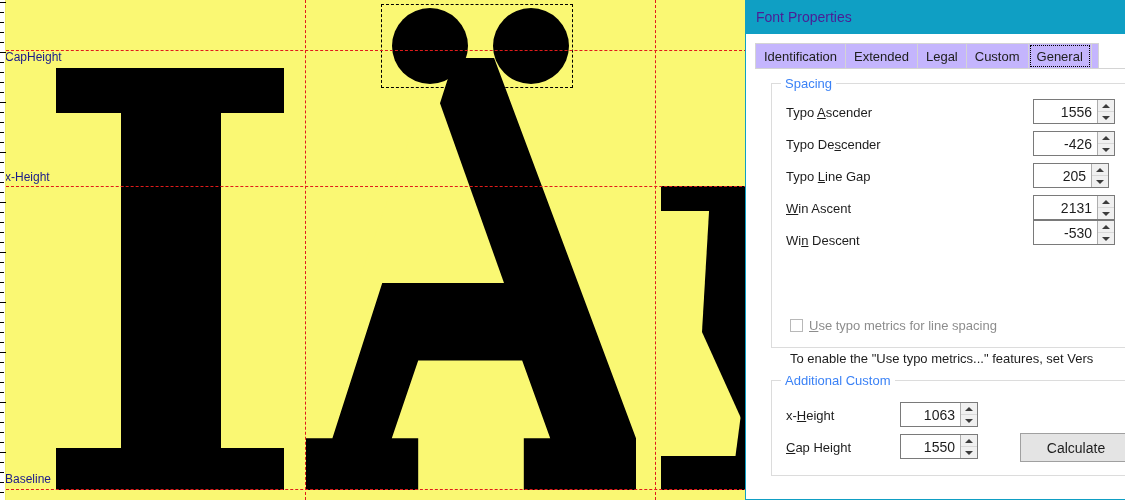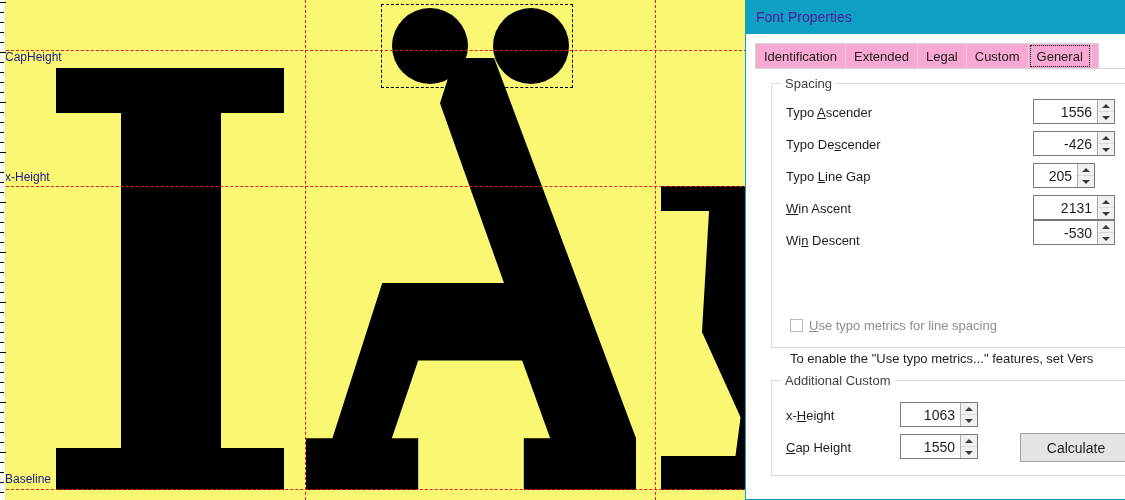--- a/index.html
+++ b/index.html
@@ -110,21 +110,21 @@
 
   
   #tabstrip {
     position: absolute; left: 9px; top: 8px;
     height: 27px; display: flex; align-items: flex-end;
   }
   .tab {
     height: 26px; padding: 0 8px;
     display: flex; align-items: center;
     font-size: 13px; color: #202020;
-    background: #f9a8d4;
+    background: #c4b5fd;
     border: 1px solid #d4d4d4;
     border-bottom: none;
     margin-right: -1px;
     font-family: "Liberation Sans", sans-serif;
   }
   .tab.focused { outline: 1px dotted #000; outline-offset: -3px; }
   .tab.partial { width: 8px; padding: 0; overflow: hidden; }
   #tabpage {
     position: absolute; left: 9px; top: 34px;
     width: 420px; height: 432px;
@@ -133,21 +133,21 @@
   }
 
   
   .groupbox {
     position: absolute;
     border: 1px solid #dcdcdc;
   }
   .groupbox > .legend {
     position: absolute; top: -8px; left: 9px;
     background: #ffffff; padding: 0 4px;
-    font-size: 13px; color: #404040;
+    font-size: 13px; color: #3b82f6;
     font-family: "Liberation Sans", sans-serif;
   }
 
   .field-label {
     position: absolute;
     font-size: 13px; color: #1d1d1d;
     font-family: "Liberation Sans", sans-serif;
     white-space: nowrap;
   }
   .field-label u { text-decoration: underline; }
@@ -366,21 +366,21 @@
           <div class="val">-426</div>
           <div class="btns">
             <div>
                 <span class="arrow-up"></span>
               </div>
             <div>
                 <span class="arrow-dn"></span>
               </div>
           </div>
         </div>
-        <div class="spinner" style="left:278px; top:94px; width:62px;">
+        <div class="spinner" style="left:278px; top:94px; width:76px;">
           <div class="val">205</div>
           <div class="btns">
             <div>
                 <span class="arrow-up"></span>
               </div>
             <div>
                 <span class="arrow-dn"></span>
               </div>
           </div>
         </div>

